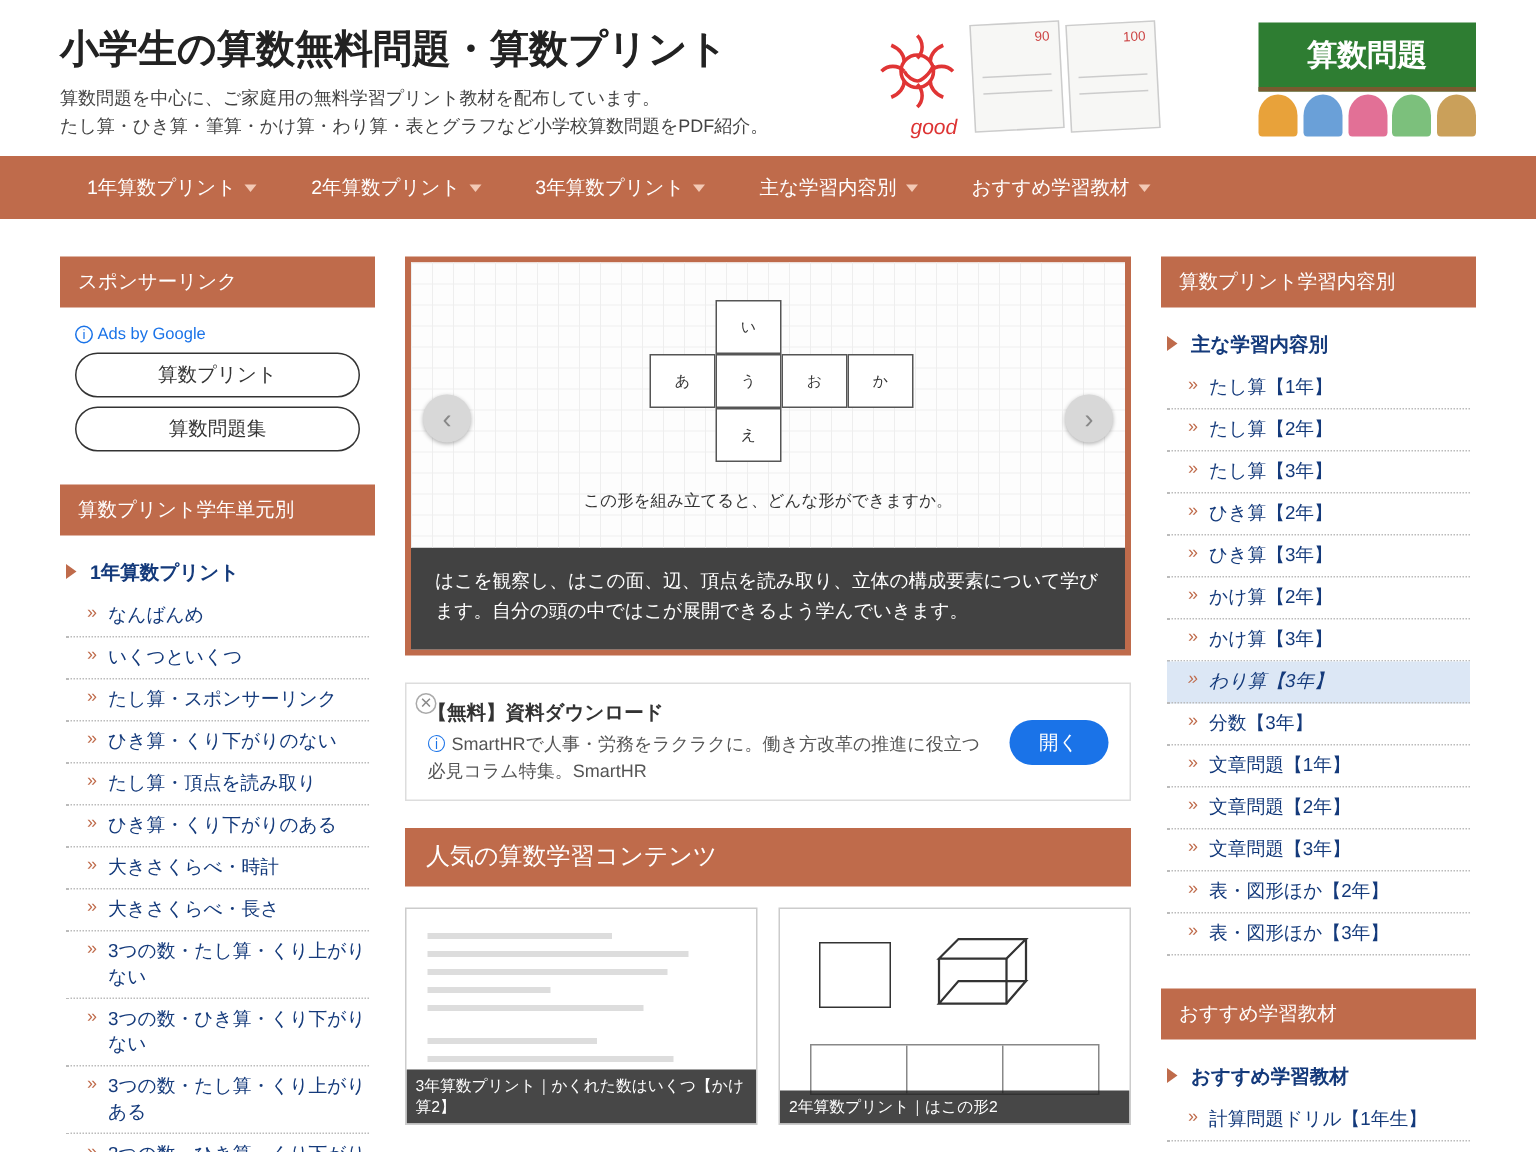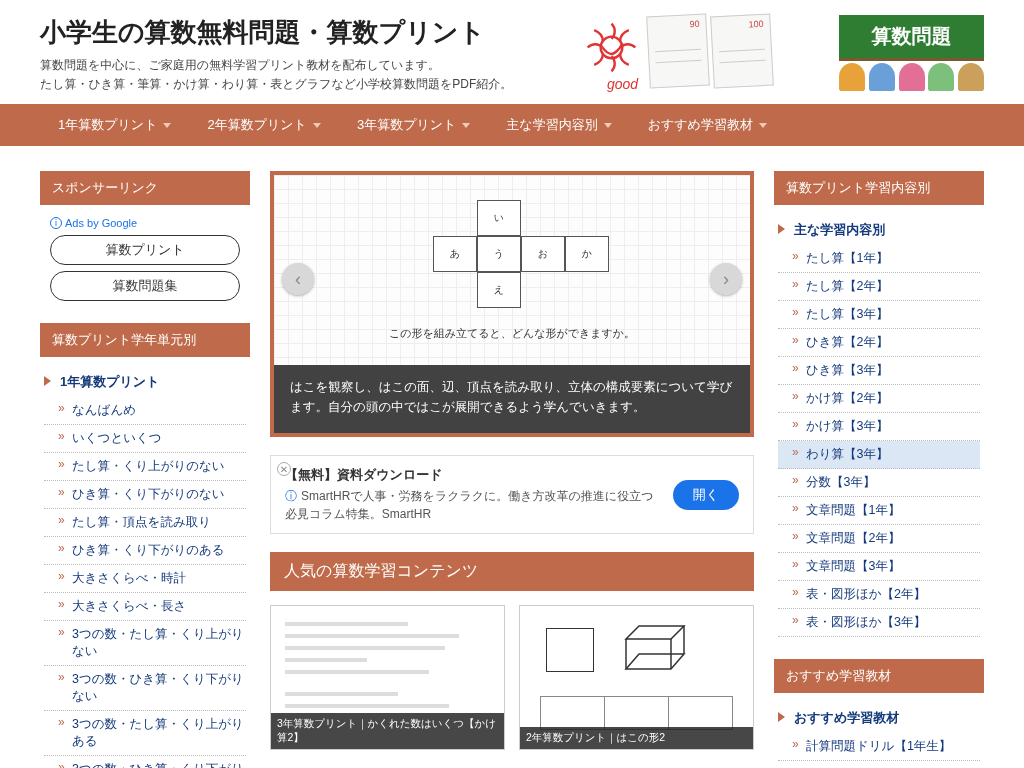--- a/index.html
+++ b/index.html
@@ -39,21 +39,21 @@
 
 .ads-label { color:#1a73e8; font-size:11px; margin:2px 0 6px 6px; display:flex; align-items:center; gap:3px; }
 .ads-i { width:12px; height:12px; border:1.5px solid #1a73e8; border-radius:50%; display:inline-flex; align-items:center; justify-content:center; font-size:9px; }
 .ad-pill { border:1.5px solid #333; border-radius:18px; text-align:center; padding:5px 0; margin:0 6px 6px; font-size:13px; cursor:pointer; }
 
 
 .cat-top { color:#143a7b; font-weight:bold; font-size:13px; padding:6px 2px 6px 16px; position:relative; cursor:pointer; }
 .cat-top::before { content:""; position:absolute; left:0; top:9px; width:0; height:0; border-top:5px solid transparent; border-bottom:5px solid transparent; border-left:7px solid #BF6B4B; }
 .cat-item { color:#143a7b; font-size:12.5px; padding:5px 2px 5px 28px; border-bottom:1px dotted #bbb; position:relative; cursor:pointer; }
 .cat-item::before { content:"»"; position:absolute; left:14px; top:4px; color:#BF6B4B; font-size:12px; }
-.cat-item.hl { background:#dce7f5; }
+.cat-item.hl { background:#dce7f5;font-style:italic; }
 
 
 .slider { border:4px solid #BF6B4B; position:relative; background:#fff; }
 .slide-img { height:190px; background:#fdfdfd; position:relative; display:flex; align-items:center; justify-content:center; }
 .grid-bg { position:absolute; inset:0; background-image:linear-gradient(#eee 1px,transparent 1px),linear-gradient(90deg,#eee 1px,transparent 1px); background-size:14px 14px; }
 .net { position:relative; width:220px; height:110px; }
 .net .sq { position:absolute; width:44px; height:36px; border:1px solid #555; background:#fff; font-size:10px; display:flex; align-items:center; justify-content:center; }
 .slide-q { font-size:11px; color:#333; text-align:center; }
 .slide-cap { background:rgba(40,40,40,.88); color:#fff; padding:12px 16px 16px; }
 .slide-cap h3 { font-size:17px; text-decoration:underline; margin-bottom:8px; cursor:pointer; }
@@ -156,21 +156,21 @@
           </div>
       </div>
     </div>
     <div class="widget">
       <div class="w-head">算数プリント学年単元別</div>
       <div class="w-body">
         <div class="cat-top">1年算数プリント</div>
         <div id="unit-list">
             <div class="cat-item">なんばんめ</div>
             <div class="cat-item">いくつといくつ</div>
-            <div class="cat-item">たし算・くり上がりのない</div>
+            <div class="cat-item">たし算・スポンサーリンク</div>
             <div class="cat-item">ひき算・くり下がりのない</div>
             <div class="cat-item">たし算・頂点を読み取り</div>
             <div class="cat-item">ひき算・くり下がりのある</div>
             <div class="cat-item">大きさくらべ・時計</div>
             <div class="cat-item">大きさくらべ・長さ</div>
             <div class="cat-item">3つの数・たし算・くり上がりない</div>
             <div class="cat-item">3つの数・ひき算・くり下がりない</div>
             <div class="cat-item">3つの数・たし算・くり上がりある</div>
             <div class="cat-item">3つの数・ひき算・くり下がりあ</div>
           </div>

